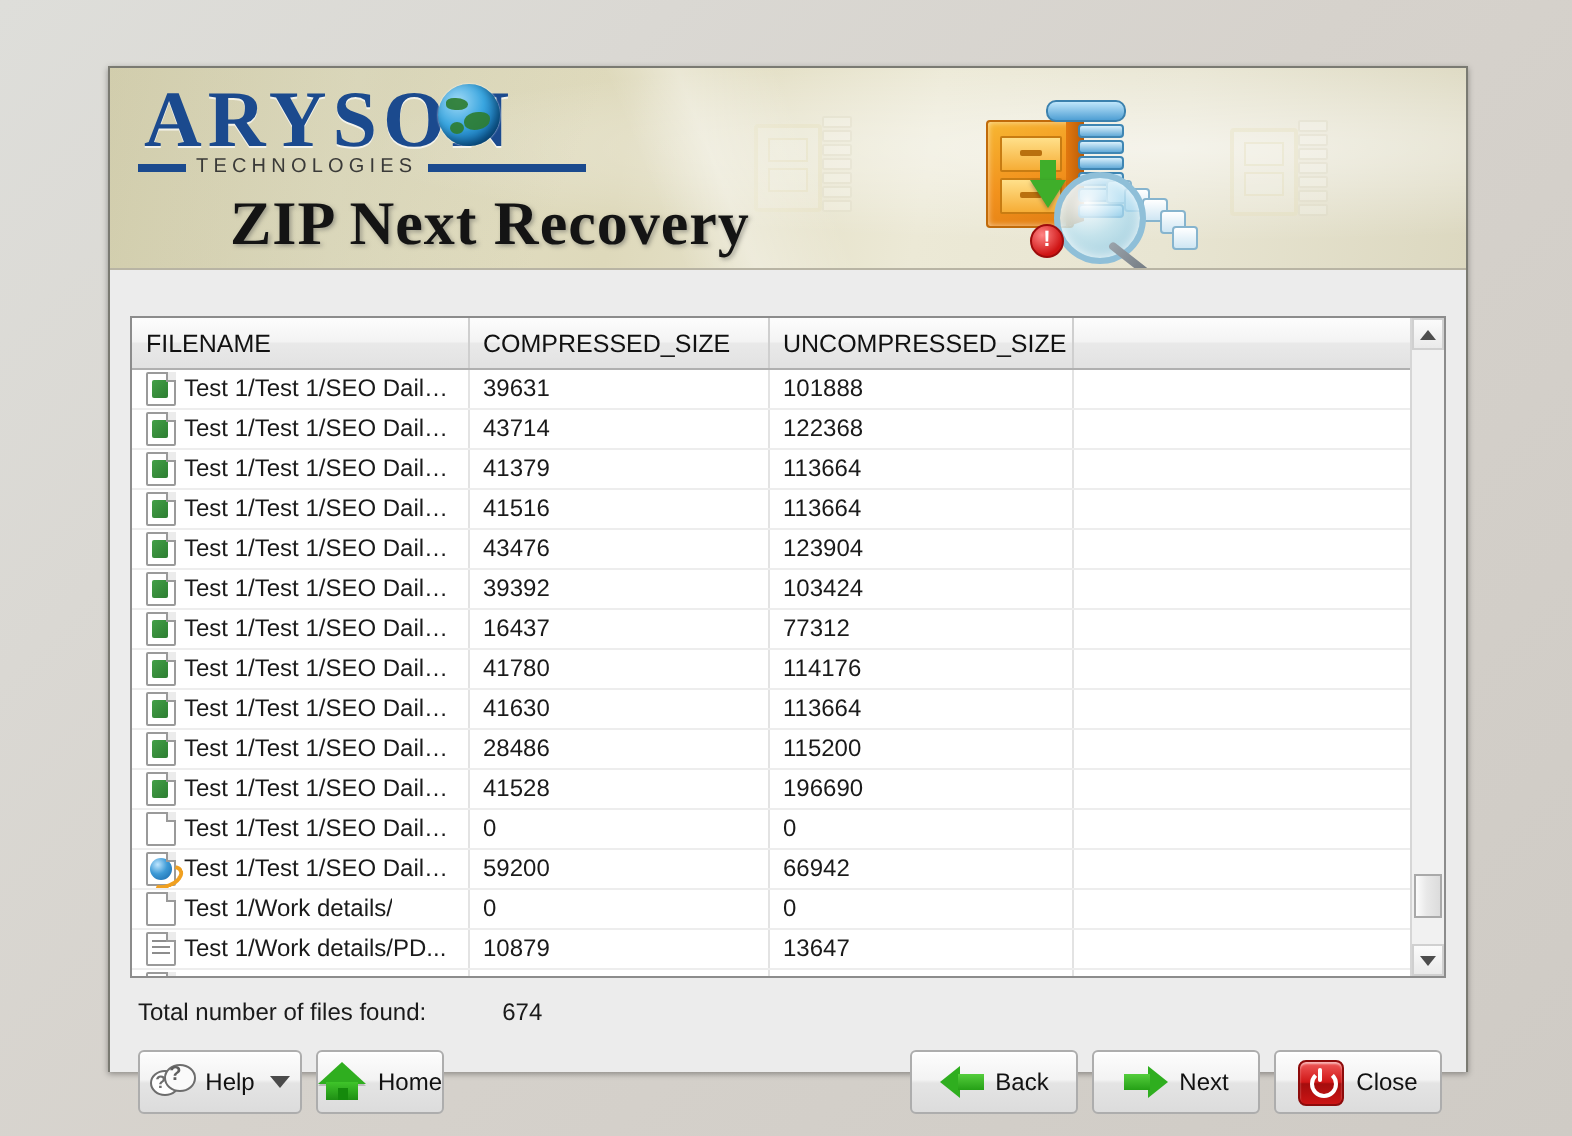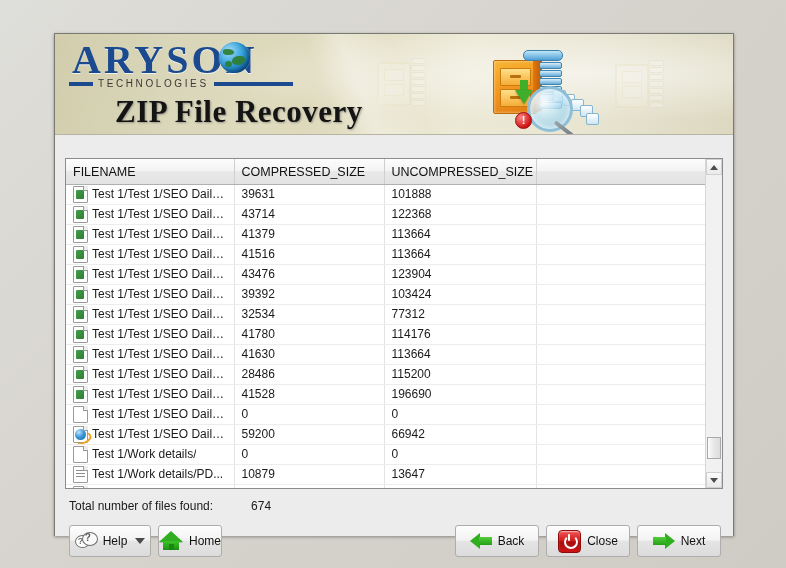--- a/index.html
+++ b/index.html
@@ -480,21 +480,21 @@
             <span class="land l1"></span>
               <span class="land l2"></span>
               <span class="land l3"></span>
           </span>
         </div>
         <div id="tech-line">
           <span class="bar left"></span>
           <span id="tech-text">TECHNOLOGIES</span>
           <span class="bar"></span>
         </div>
-        <div id="product-title">ZIP File Recovery</div>
+        <div id="product-title">ZIP Next Recovery</div>
       </div>
 
       <div id="banner-icon">
         <div class="bi-cab">
             <div class="drw d1"></div>
             <div class="drw d2"></div>
           </div>
         <div class="bi-cabside"></div>
         <div class="bi-zip">
           <div class="pull"></div>
@@ -607,21 +607,21 @@
                   <td>103424</td>
                   <td class="last"></td>
                 </tr>
                 <tr>
                   <td class="c-name">
                     <span class="name-cell">
                       <span class="ficon xls"></span>
                       <span class="fname">Test 1/Test 1/SEO Daily...</span>
                     </span>
                   </td>
-                  <td>32534</td>
+                  <td>16437</td>
                   <td>77312</td>
                   <td class="last"></td>
                 </tr>
                 <tr>
                   <td class="c-name">
                     <span class="name-cell">
                       <span class="ficon xls"></span>
                       <span class="fname">Test 1/Test 1/SEO Daily...</span>
                     </span>
                   </td>
@@ -762,32 +762,32 @@
         </div>
 
         <div id="right-buttons">
           <div class="btn" id="btn-back">
             <span class="ico-arrow left">
               <span class="head"></span>
                 <span class="stem"></span>
             </span>
             <span>Back</span>
           </div>
+          <div class="btn" id="btn-next">
+            <span class="ico-arrow right">
+              <span class="head"></span>
+                <span class="stem"></span>
+            </span>
+            <span>Next</span>
+          </div>
           <div class="btn" id="btn-close">
             <span class="ico-power">
               <span class="ring"></span>
                 <span class="bar"></span>
             </span>
             <span>Close</span>
           </div>
-          <div class="btn" id="btn-next">
-            <span class="ico-arrow right">
-              <span class="head"></span>
-                <span class="stem"></span>
-            </span>
-            <span>Next</span>
-          </div>
         </div>
 
       </div>
     </div>
   </div>
 </div>
 
 </body></html>

